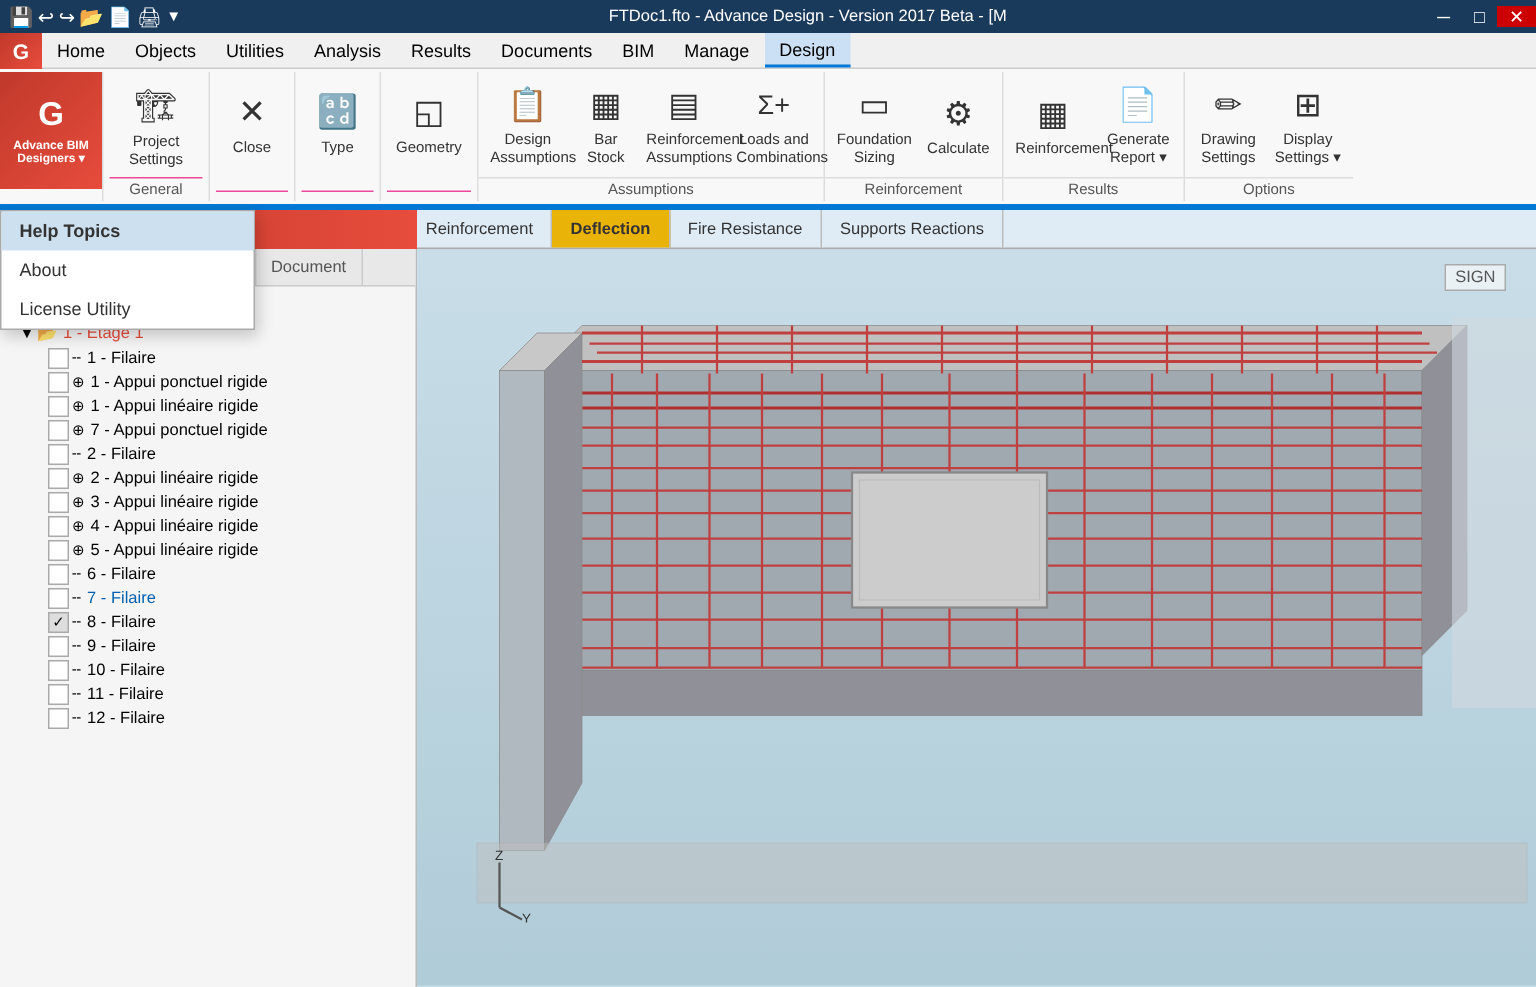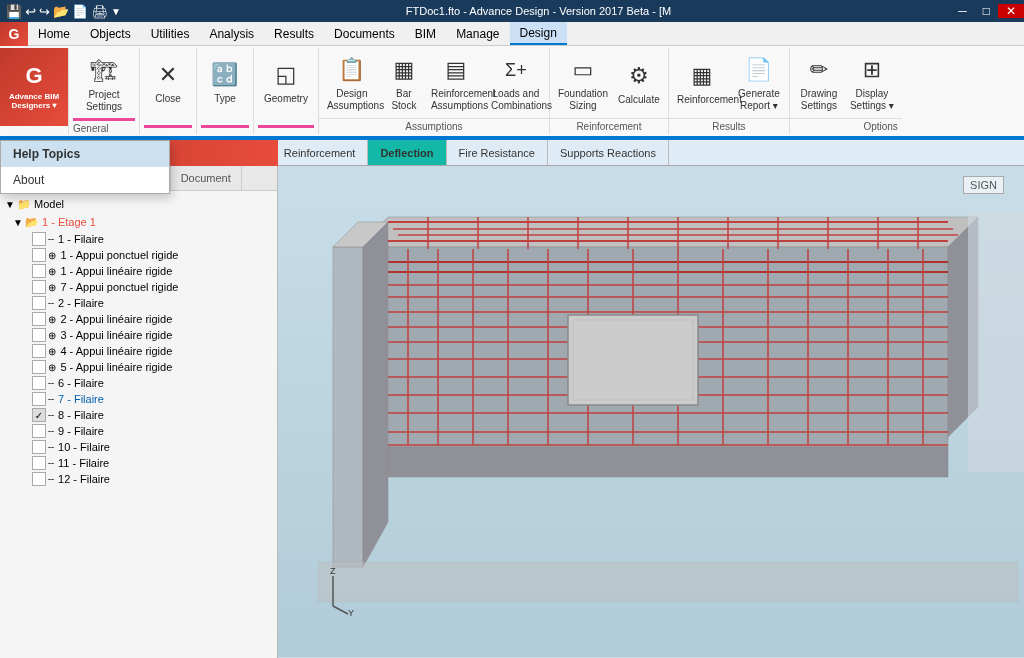--- a/index.html
+++ b/index.html
@@ -47,23 +47,23 @@
     .ribbon-group-items {
       display: flex;
       flex: 1;
       align-items: flex-start;
       gap: 2px;
       padding: 2px;
     }
     .ribbon-group-label {
       font-size: 10px;
       color: #555;
-      text-align: left;
+      text-align: center;
       padding-bottom: 2px;
-      border-top: 3px solid #ec4899;
+      border-top: 1px solid #ec4899;
       width: 100%;
       margin-top: auto;
       padding-top: 2px;
     }
     .ribbon-btn {
       display: flex;
       flex-direction: column;
       align-items: center;
       padding: 3px 4px;
       cursor: pointer;
@@ -134,21 +134,21 @@
     }
     .view-tab {
       padding: 4px 12px;
       cursor: pointer;
       font-size: 11px;
       border-right: 1px solid #bbb;
       color: #333;
       display: flex;
       align-items: center;
     }
-    .view-tab.active { background: #14b8a6; font-weight: bold; }
+    .view-tab.active { background: #eab308; font-weight: bold; }
 
     
     .sidebar {
       position: absolute;
       left: 0;
       top: 166px;
       width: 278px;
       bottom: 0;
       background: #f5f5f5;
       border-right: 1px solid #bbb;
@@ -423,21 +423,21 @@
       <div style="display:flex;flex:1;gap:2px;padding:2px 4px;">
         <div class="ribbon-btn large" style="min-width:50px;">
           <div class="ribbon-icon">✏</div>
           <div class="ribbon-btn-label">Drawing<br>Settings</div>
         </div>
         <div class="ribbon-btn large" style="min-width:50px;">
           <div class="ribbon-icon">⊞</div>
           <div class="ribbon-btn-label">Display<br>Settings ▾</div>
         </div>
       </div>
-      <div class="ribbon-group-label" style="border-top:1px solid #ddd;padding:2px 4px;font-size:10px;color:#555;text-align:right;">Options</div>
+      <div class="ribbon-group-label" style="border-top:1px solid #ddd;padding:2px 4px;font-size:10px;color:#555;text-align:center;">Options</div>
     </div>
   </div>
 </div>
 
 <div class="view-tabs">
   <div class="view-tab">Model</div>
   <div class="view-tab">Drawing</div>
   <div class="view-tab">Solicitations</div>
   <div class="view-tab">Stresses</div>
   <div class="view-tab">Reinforcement</div>
@@ -663,13 +663,14 @@
       <line x1="25" y1="40" x2="40" y2="48" stroke="#555" stroke-width="1.5"></line>
       <text x="22" y="8" font-size="9" fill="#333">Z</text>
       <text x="40" y="50" font-size="9" fill="#333">Y</text>
     </svg>
   </div>
 </div>
 
 <div class="dropdown-menu">
   <div class="dropdown-item highlighted">Help Topics</div>
   <div class="dropdown-item">About</div>
+  <div class="dropdown-item">License Utility</div>
 </div>
 
 </body></html>

